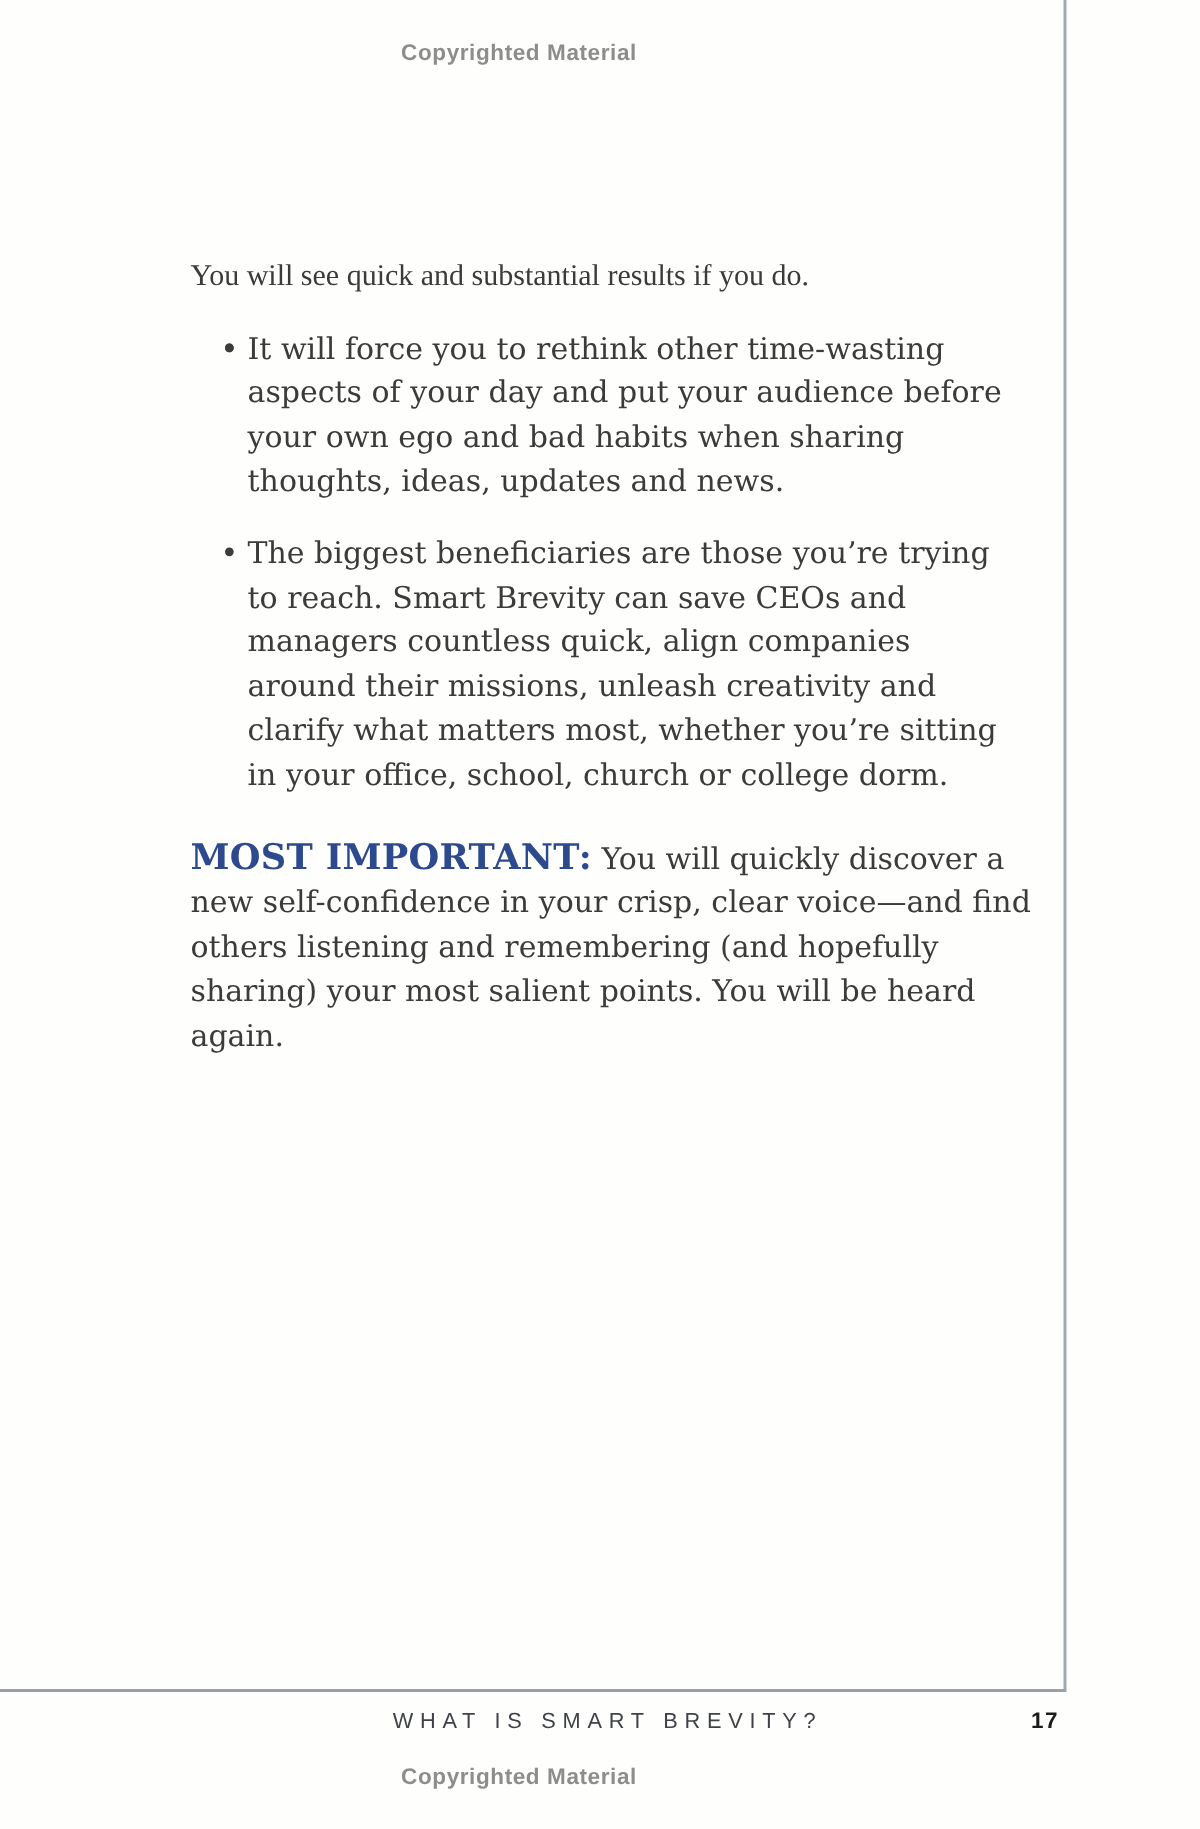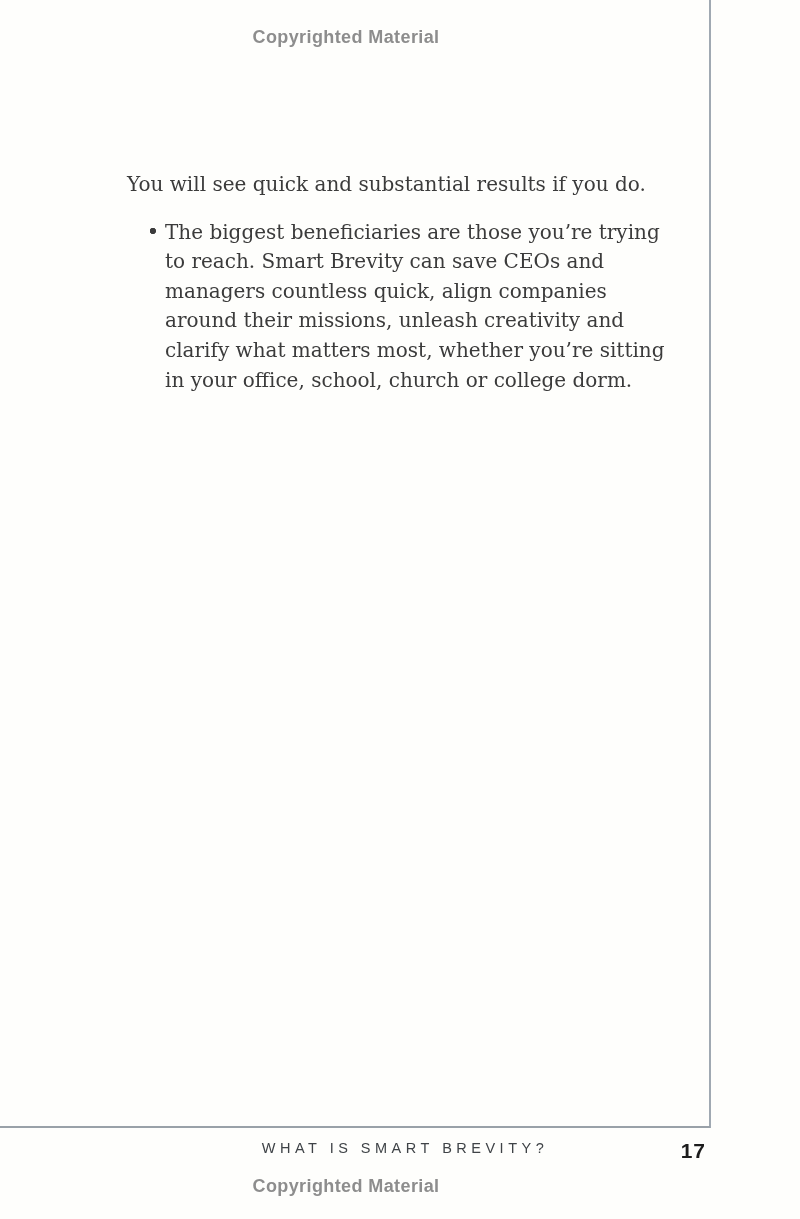--- a/index.html
+++ b/index.html
@@ -23,36 +23,36 @@
     left: 0; top: 1126px;
     width: 710px; height: 2px;
     background: #99a1a8;
   }
   .copyright {
     position: absolute;
     left: 0; width: 692px;
     text-align: center;
     font-family: "Liberation Sans", sans-serif;
     font-weight: bold;
-    font-size: 18px;
+    font-size: 15px;
     letter-spacing: 0.4px;
     color: #8d8d8d;
   }
   .copyright.top { top: 27px; }
   .copyright.bottom { top: 1176px; }
 
   .content {
     position: absolute;
     left: 127px; top: 170px;
     width: 562px;
     font-size: 20px;
     line-height: 29.6px;
     color: #3b3b3b;
   }
-  .intro { margin: 0; }
+  .intro { margin: 0; font-family: Liberation Serif, serif; }
   .bullet-list {
     list-style: none;
     margin: 0; padding: 0;
   }
   .bullet-item {
     position: relative;
     margin-top: 18px;
     padding-left: 38px;
     max-width: 505px;
     box-sizing: content-box;
@@ -82,21 +82,21 @@
     letter-spacing: 4.5px;
     color: #3f4347;
   }
   .footer-page-number {
     position: absolute;
     top: 1139px; left: 642px;
     width: 64px;
     text-align: right;
     font-family: "Liberation Sans", sans-serif;
     font-weight: bold;
-    font-size: 21px;
+    font-size: 15px;
     letter-spacing: 1px;
     color: #1c1c1c;
   }
 </style>
 </head>
 <body>
 
 <div class="page">
 
   <div class="rule-vertical"></div>
@@ -107,27 +107,29 @@
   <div class="content">
 
     <p class="intro">You will see quick and substantial results if you do.</p>
 
     <ul class="bullet-list">
       <li class="bullet-item">
         <span class="marker">•</span>
       </li>
       <li class="bullet-item">
         <span class="marker">•</span>
+        <span>It will force you to rethink other time-wasting aspects of your day and put your audience before your own ego and bad habits when sharing thoughts, ideas, updates and news.</span>
       </li>
       <li class="bullet-item">
         <span class="marker">•</span>
         <span>The biggest beneficiaries are those you’re trying to reach. Smart Brevity can save CEOs and managers countless quick, align companies around their missions, unleash creativity and clarify what matters most, whether you’re sitting in your office, school, church or college dorm.</span>
       </li>
     </ul>
 
+    <p class="emphasis-para"><span class="emphasis-label">MOST IMPORTANT:</span><span> You will quickly discover a new self-confidence in your crisp, clear voice—and find others listening and remembering (and hopefully sharing) your most salient points. You will be heard again.</span></p>
 
   </div>
 
   <div class="footer-running-head">WHAT IS SMART BREVITY?</div>
 
   <div class="footer-page-number">17</div>
 
   <div class="copyright bottom">Copyrighted Material</div>
 
 </div>

